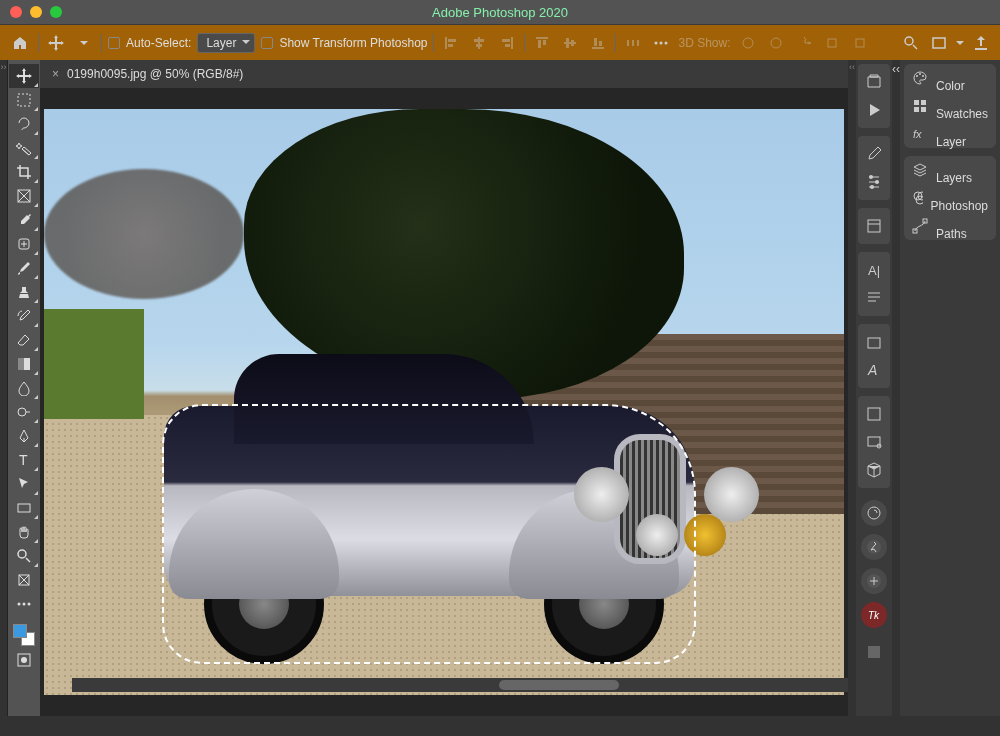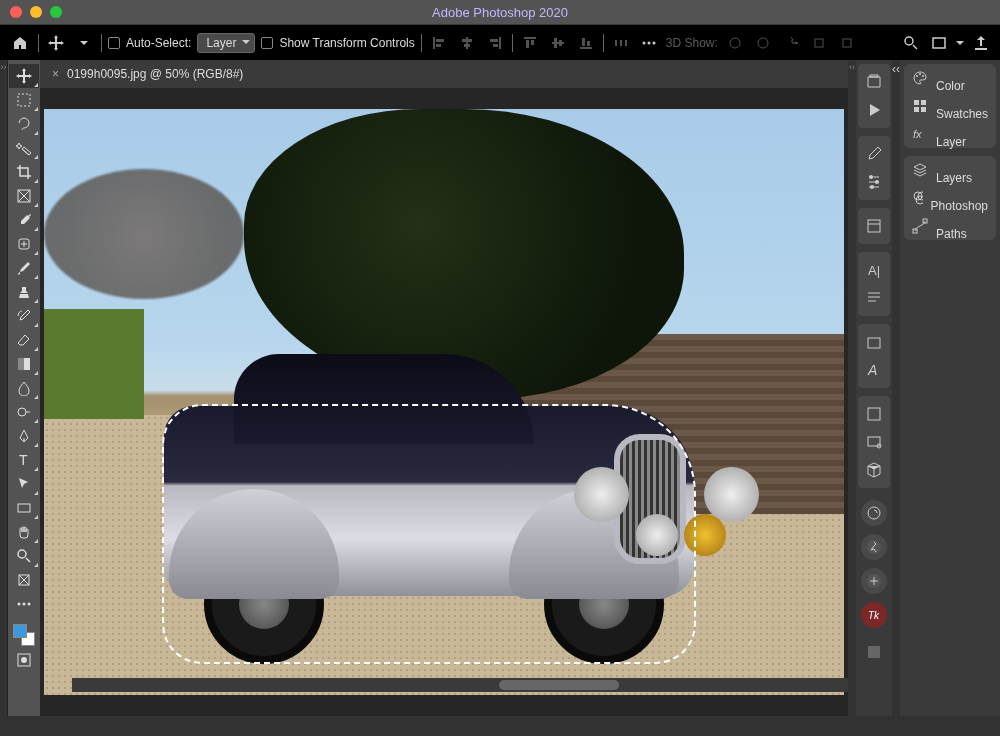--- a/index.html
+++ b/index.html
@@ -3,22 +3,22 @@
 <meta charset="utf-8">
 <style>
 * { margin:0; padding:0; box-sizing:border-box; font-family:-apple-system,BlinkMacSystemFont,"Segoe UI",Arial,sans-serif; }
 body { width:1000px; height:736px; background:#323232; color:#ccc; overflow:hidden; font-size:12px; }
 .title-bar { height:24px; background:#535353; display:flex; align-items:center; justify-content:center; position:relative; }
 .traffic-lights { position:absolute; left:10px; display:flex; gap:8px; }
 .tl { width:12px; height:12px; border-radius:50%; }
 .tl-r { background:#ff5f56; }
 .tl-y { background:#ffbd2e; }
 .tl-g { background:#27c93f; }
-.title-text { color:#c4b5fd; font-size:13px; }
-.options-bar { height:36px; background:#000000; border-top:1px solid #3a3a3a; display:flex; align-items:center; padding:0 8px; gap:6px; }
+.title-text { color:#86efac; font-size:13px; }
+.options-bar { height:36px; background:#a16207; border-top:1px solid #3a3a3a; display:flex; align-items:center; padding:0 8px; gap:6px; }
 .home-btn { width:24px; height:24px; display:flex; align-items:center; justify-content:center; border-radius:3px; }
 .home-btn svg, .mini-icon svg { fill:#ccc; }
 .opt-divider { width:1px; height:18px; background:#666; }
 .checkbox { width:12px; height:12px; border:1px solid #888; border-radius:2px; }
 .opt-label { color:#ddd; font-size:12px; }
 .layer-select { background:#4a4a4a; border:1px solid #666; color:#ddd; padding:2px 18px 2px 8px; font-size:12px; border-radius:3px; position:relative; }
 .chev { position:absolute; right:4px; top:4px; }
 .mini-icon { width:22px; height:22px; display:flex; align-items:center; justify-content:center; cursor:pointer; }
 .mini-icon.disabled { opacity:0.4; }
 .right-opts { margin-left:auto; display:flex; gap:6px; align-items:center; }
@@ -110,21 +110,21 @@
   <div class="opt-divider"></div>
   <div class="checkbox"></div>
   <span class="opt-label">Auto-Select:</span>
   <div class="layer-select">
     <span>Layer</span>
     <svg class="chev" width="8" height="8" viewBox="0 0 8 8">
         <path d="M0 2l4 4 4-4z" fill="#ccc"></path>
       </svg>
   </div>
   <div class="checkbox"></div>
-  <span class="opt-label">Show Transform Controls</span>
+  <span class="opt-label">Show Transform Photoshop</span>
   <div class="opt-divider"></div>
   <div class="mini-icon disabled">
       <svg width="14" height="14" viewBox="0 0 14 14">
         <path d="M1 1h2v12H1zM4 3h8v3H4zM4 8h5v3H4z"></path>
       </svg>
     </div>
   <div class="mini-icon disabled">
       <svg width="14" height="14" viewBox="0 0 14 14">
         <path d="M6 1h2v12H6zM2 3h10v3H2zM4 8h6v3H4z"></path>
       </svg>

